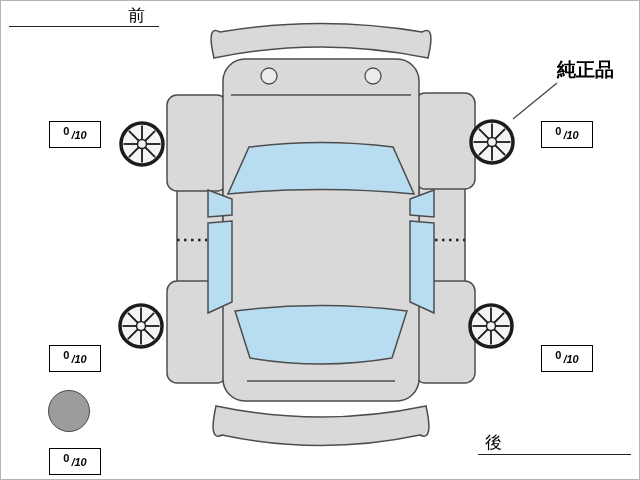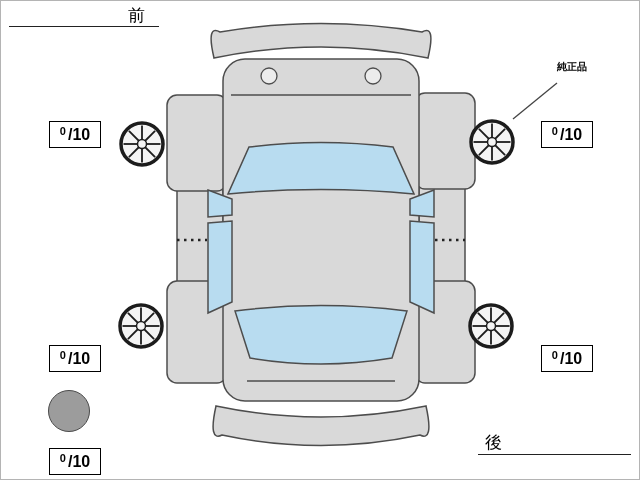--- a/index.html
+++ b/index.html
@@ -3,29 +3,29 @@
 <meta charset="utf-8">
 <style>
   html,body{margin:0;padding:0;background:#fff;}
   .stage{
     position:relative;width:640px;height:480px;background:#ffffff;
     border:1px solid #b4b4b4;box-sizing:border-box;overflow:hidden;
     font-family:"Liberation Sans", sans-serif;color:#000;
   }
   .diagram-svg{position:absolute;left:0;top:0;}
   .label{position:absolute;font-size:17px;line-height:1;}
-  .label-genuine{position:absolute;font-size:10px;font-weight:bold;line-height:1;}
+  .label-genuine{position:absolute;font-size:19px;font-weight:bold;line-height:1;font-family:Liberation Mono, monospace;}
   .rule{position:absolute;height:0;border-top:1.5px solid #222;}
   .score-box{
     position:absolute;width:52px;height:27px;background:#fff;
     border:1.4px solid #000;box-sizing:border-box;
     display:flex;align-items:center;justify-content:center;gap:2px;
   }
   .s-num{font-size:11px;font-weight:700;transform:translateY(-4px);}
-  .s-den{font-size:16px;font-weight:700;}
+  .s-den{font-size:11px;font-weight:700;font-style:italic;}
   .spare-circle{
     position:absolute;left:47px;top:389px;width:42px;height:42px;
     border-radius:50%;background:#9c9c9c;border:1.5px solid #4a4a4a;
     box-sizing:border-box;
   }
 </style>
 </head>
 <body>
 
 <div class="stage">

